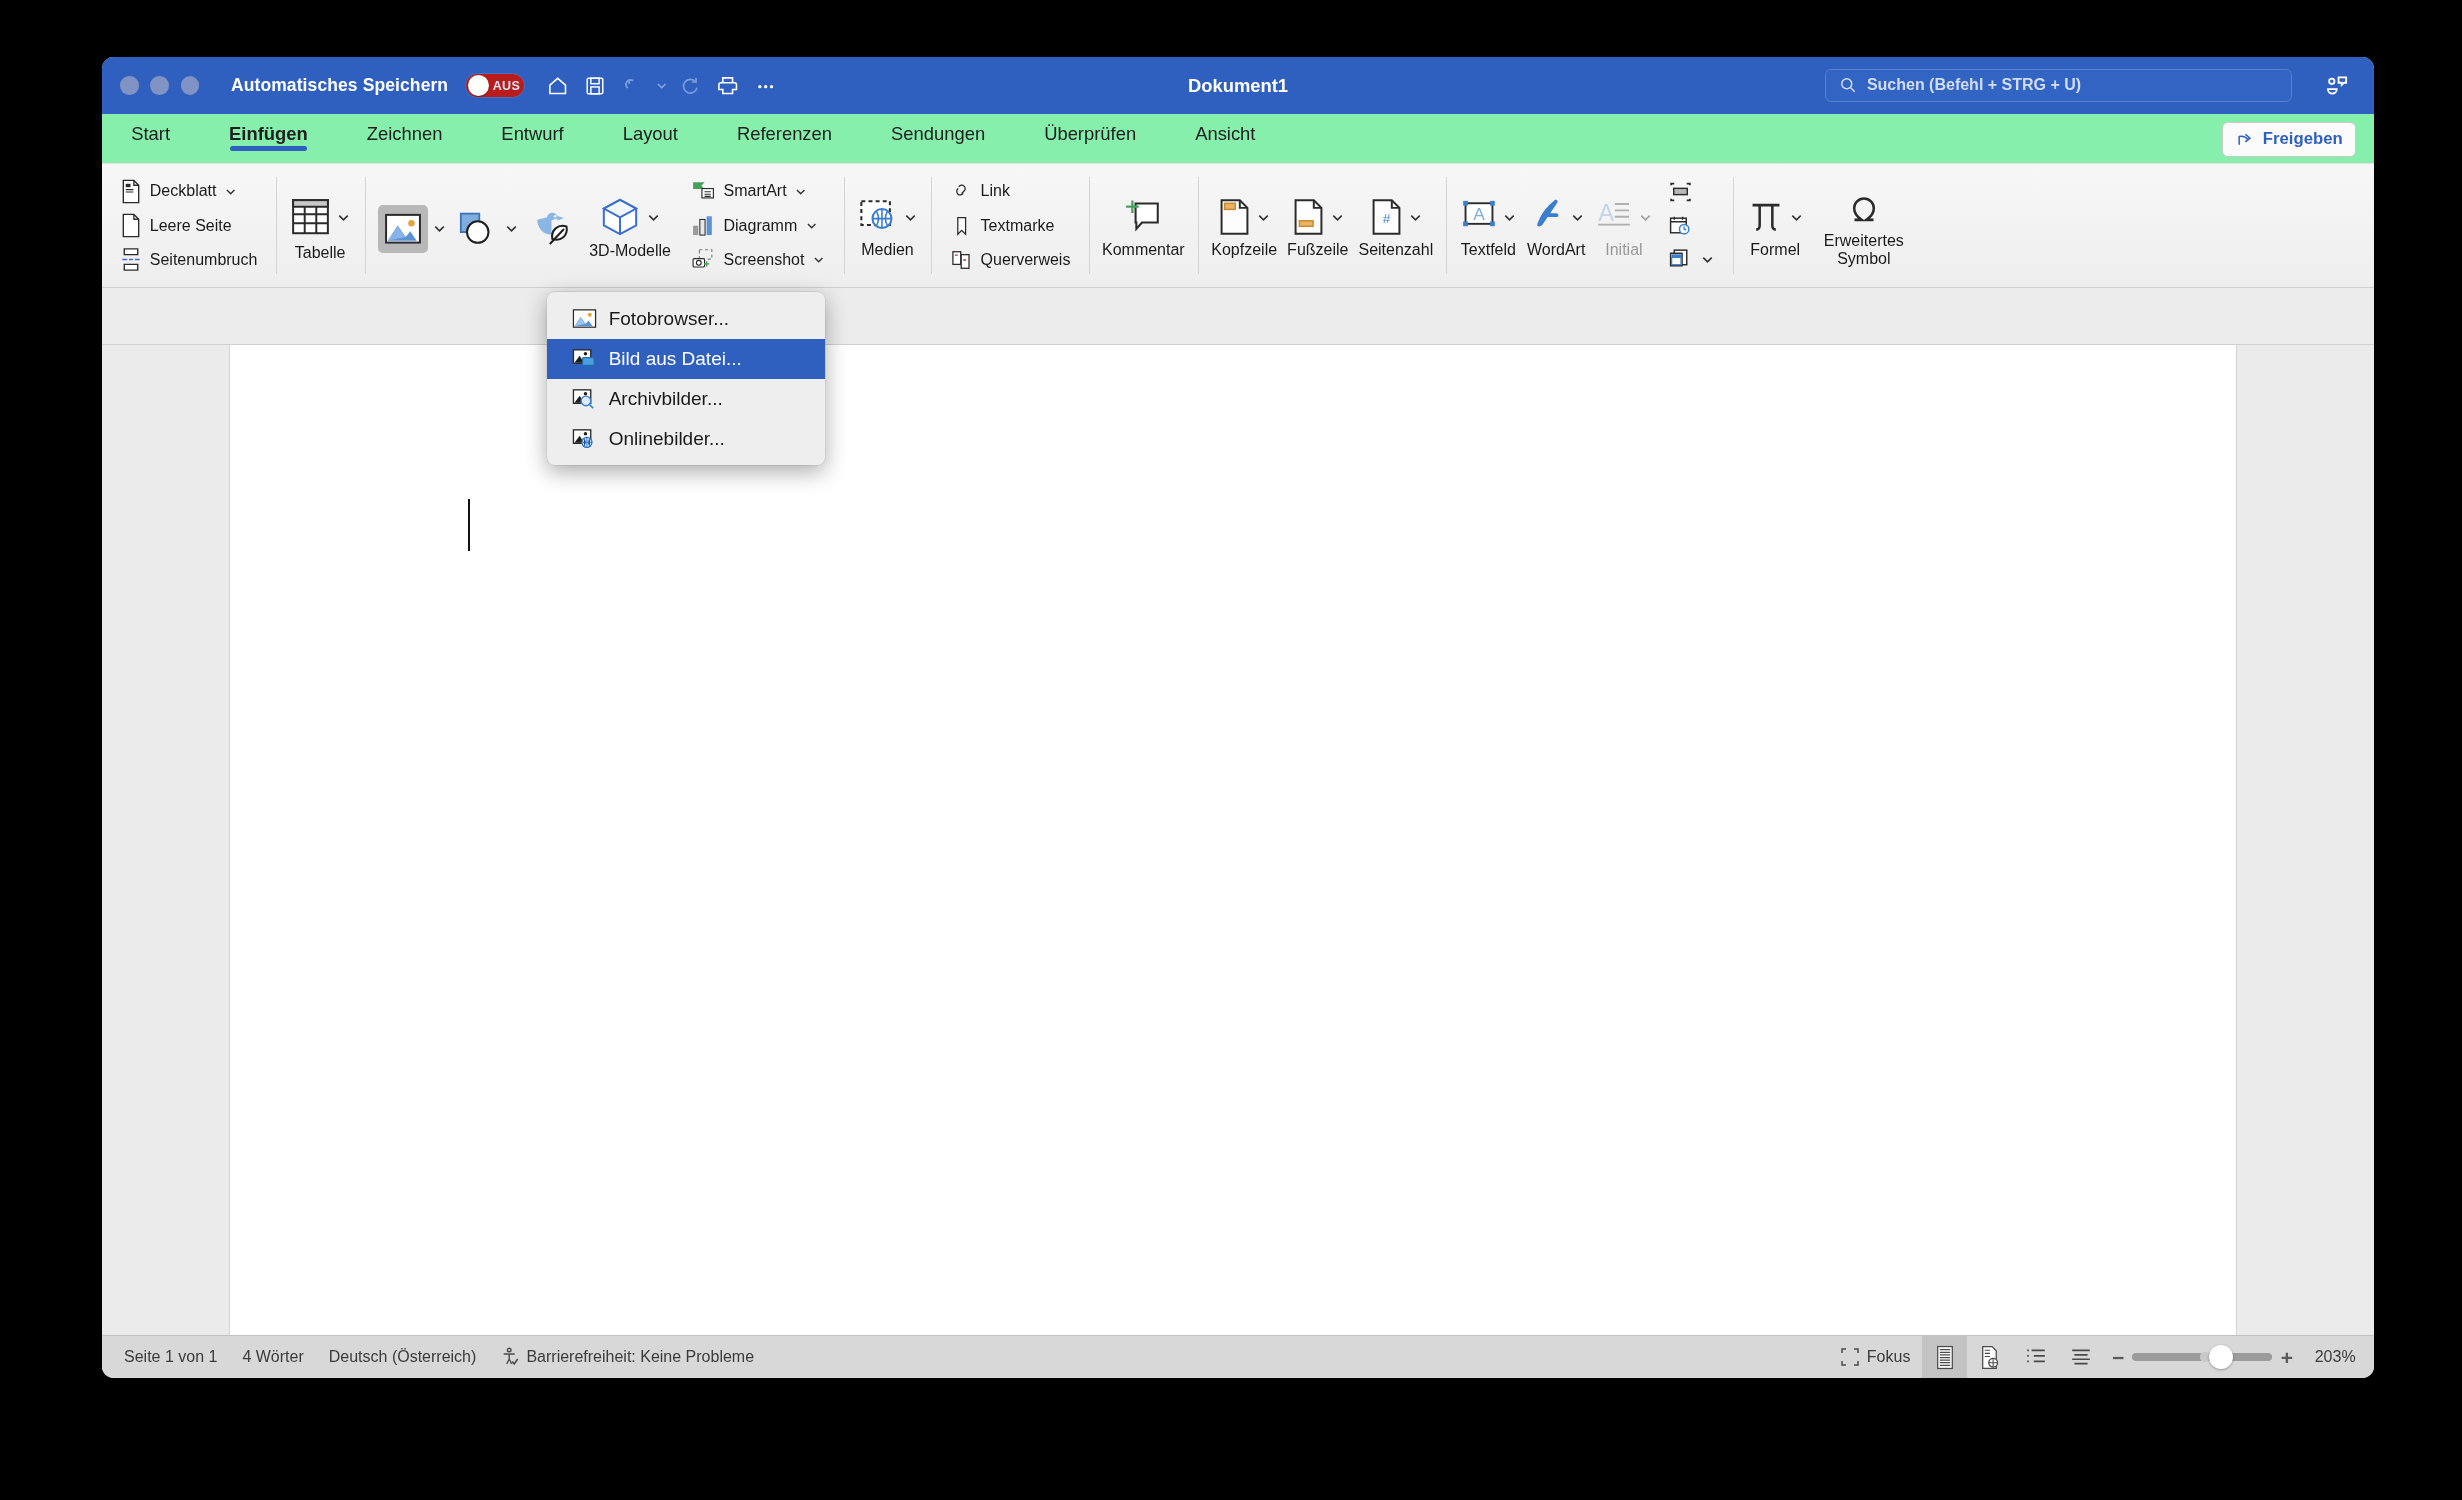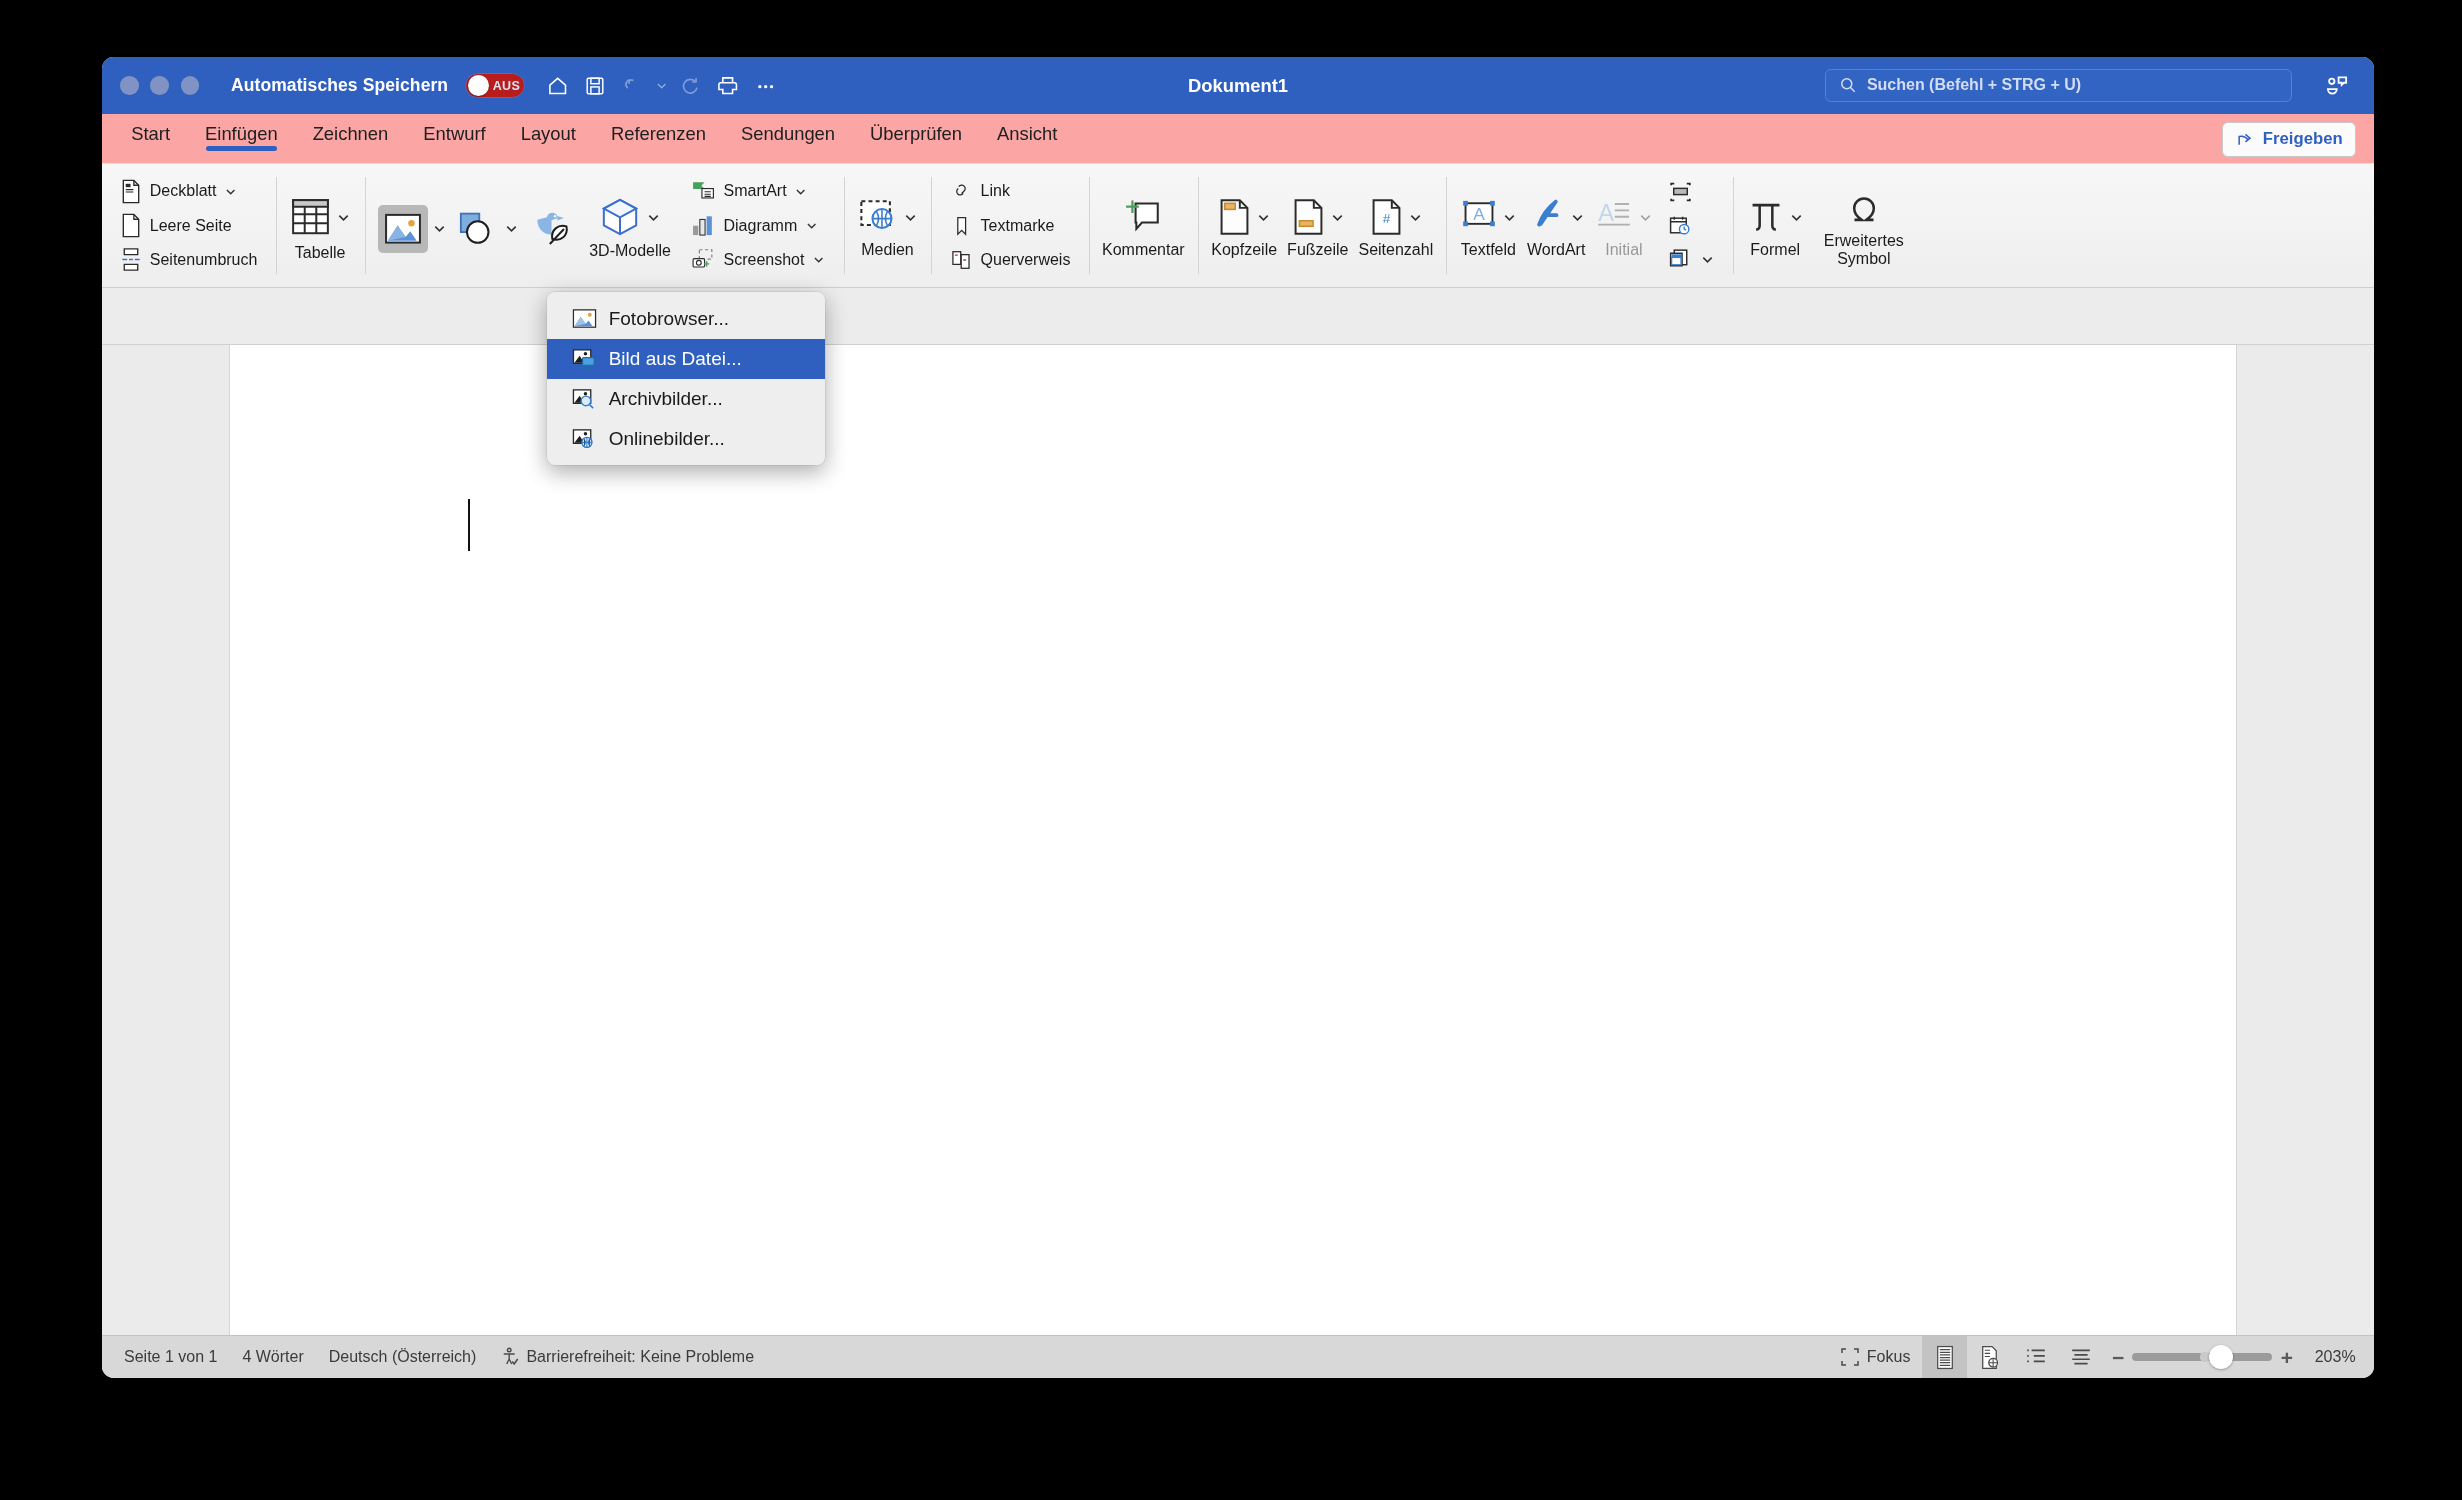--- a/index.html
+++ b/index.html
@@ -56,30 +56,31 @@
     position: absolute; right: 82px; top: 11.7px;
     width: 467px; height: 33px; border-radius: 5.8px;
     border: 0.8px solid #5a7fcb; background: #3264c4;
     display:flex; align-items:center; padding-left: 11.7px; gap: 9.2px;
   }
   .search-ph { color:#d3ddf2; font-size: 16px; font-weight: 600; }
   .ppl-icon { position:absolute; right: 23.4px; top: 16.7px; }
 
   
   #tabbar {
-    height: 50px; background: #fca5a5;
+    height: 50px; background: #86efac;
     display:flex; align-items:flex-start; position: relative;
     border-bottom: 0.8px solid #e2e2e2;
+    gap: 24px;
   }
   .tab {
     font-size: 18.4px; color: #202020; padding: 9.2px 17.5px 0 17.5px;
     position: relative; white-space: nowrap;
   }
   .tab:first-child { margin-left: 11.7px; }
-  .tab.active { font-weight: 400; }
+  .tab.active { font-weight: 700; }
   .tab.active::after {
     content:""; position:absolute; left: 18.4px; right: 18.4px; bottom: -5.8px;
     height: 5px; background: #2f5fbf; border-radius: 2.5px;
   }
   .share-btn {
     position:absolute; right: 18.4px; top: 7.5px;
     height: 35px; padding: 0 12px; border:0.8px solid #c9c9c9; border-radius: 5.8px;
     background: #fbfbfb; display:flex; align-items:center; gap: 7.5px;
     color: #2f5fbf; font-size: 16.7px; font-weight: 700;
   }

